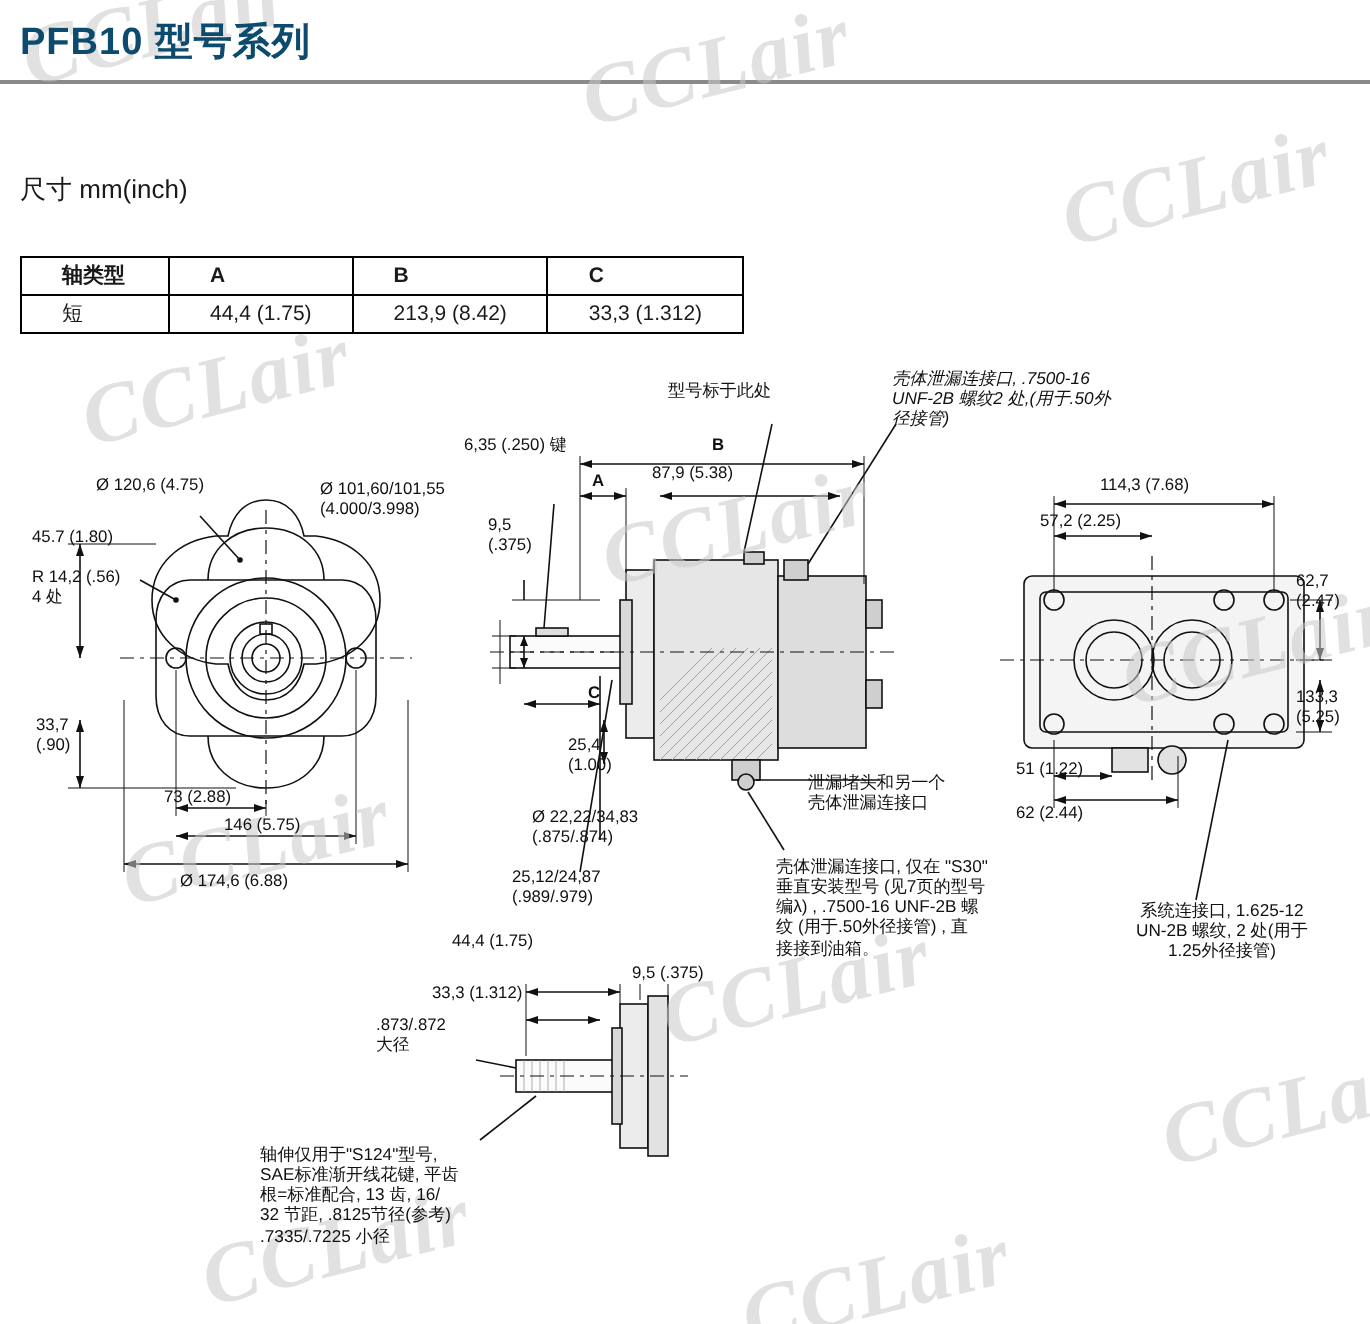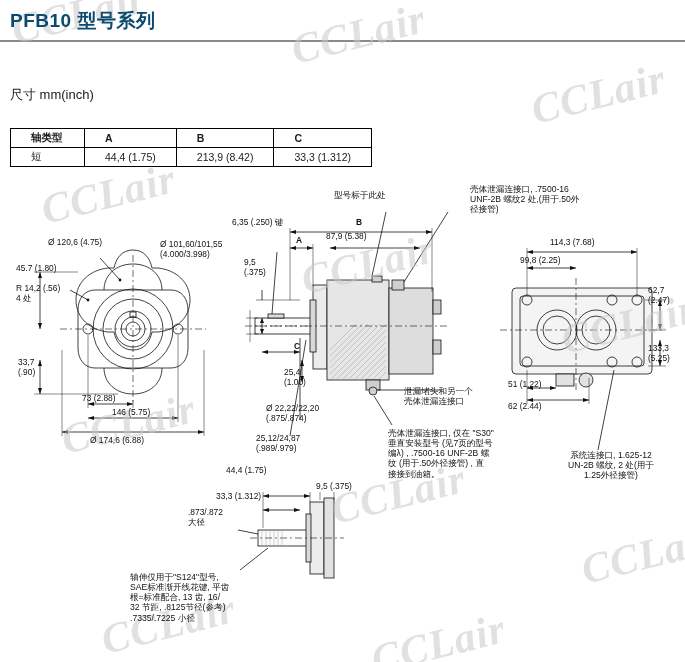--- a/index.html
+++ b/index.html
@@ -363,38 +363,38 @@
 <div class="lbl" style="left:232px; top:218px;">6,35 (.250) 键</div>
 <div class="lbl cn" style="left:334px; top:190px;">型号标于此处</div>
 <div class="lbl" style="left:356px; top:218px; font-weight:bold;">B</div>
 <div class="lbl" style="left:296px; top:236px; font-weight:bold;">A</div>
 <div class="lbl" style="left:326px; top:232px;">87,9 (5.38)</div>
 <div class="lbl" style="left:244px; top:258px;">9,5
 (.375)</div>
 <div class="lbl" style="left:294px; top:342px; font-weight:bold;">C</div>
 <div class="lbl" style="left:284px; top:368px;">25,4
 (1.00)</div>
-<div class="lbl" style="left:266px; top:404px;">Ø 22,22/22,20
+<div class="lbl" style="left:266px; top:404px;">Ø 22,22/34,83
 (.875/.874)</div>
 <div class="lbl" style="left:256px; top:434px;">25,12/24,87
 (.989/.979)</div>
 
-<div class="lbl cn" style="left:470px; top:184px;">壳体泄漏连接口, .7500-16
+<div class="lbl cn" style="left:446px; top:184px;font-style:italic;">壳体泄漏连接口, .7500-16
 UNF-2B 螺纹2 处,(用于.50外
 径接管)</div>
 <div class="lbl cn" style="left:404px; top:386px;">泄漏堵头和另一个
 壳体泄漏连接口</div>
 <div class="lbl cn" style="left:388px; top:428px;">壳体泄漏连接口, 仅在 "S30"
 垂直安装型号 (见7页的型号
 编λ) , .7500-16 UNF-2B 螺
 纹 (用于.50外径接管) , 直
 接接到油箱。</div>
 
 <div class="lbl" style="left:550px; top:238px;">114,3 (7.68)</div>
-<div class="lbl" style="left:520px; top:256px;">99,8 (2.25)</div>
+<div class="lbl" style="left:520px; top:256px;">57,2 (2.25)</div>
 <div class="lbl" style="left:648px; top:286px;">62,7
 (2.47)</div>
 <div class="lbl" style="left:648px; top:344px;">133,3
 (5.25)</div>
 <div class="lbl" style="left:508px; top:380px;">51 (1.22)</div>
 <div class="lbl" style="left:508px; top:402px;">62 (2.44)</div>
 <div class="lbl cn" style="left:568px; top:450px;text-align:center;">系统连接口, 1.625-12
 UN-2B 螺纹, 2 处(用于
 1.25外径接管)</div>
 

